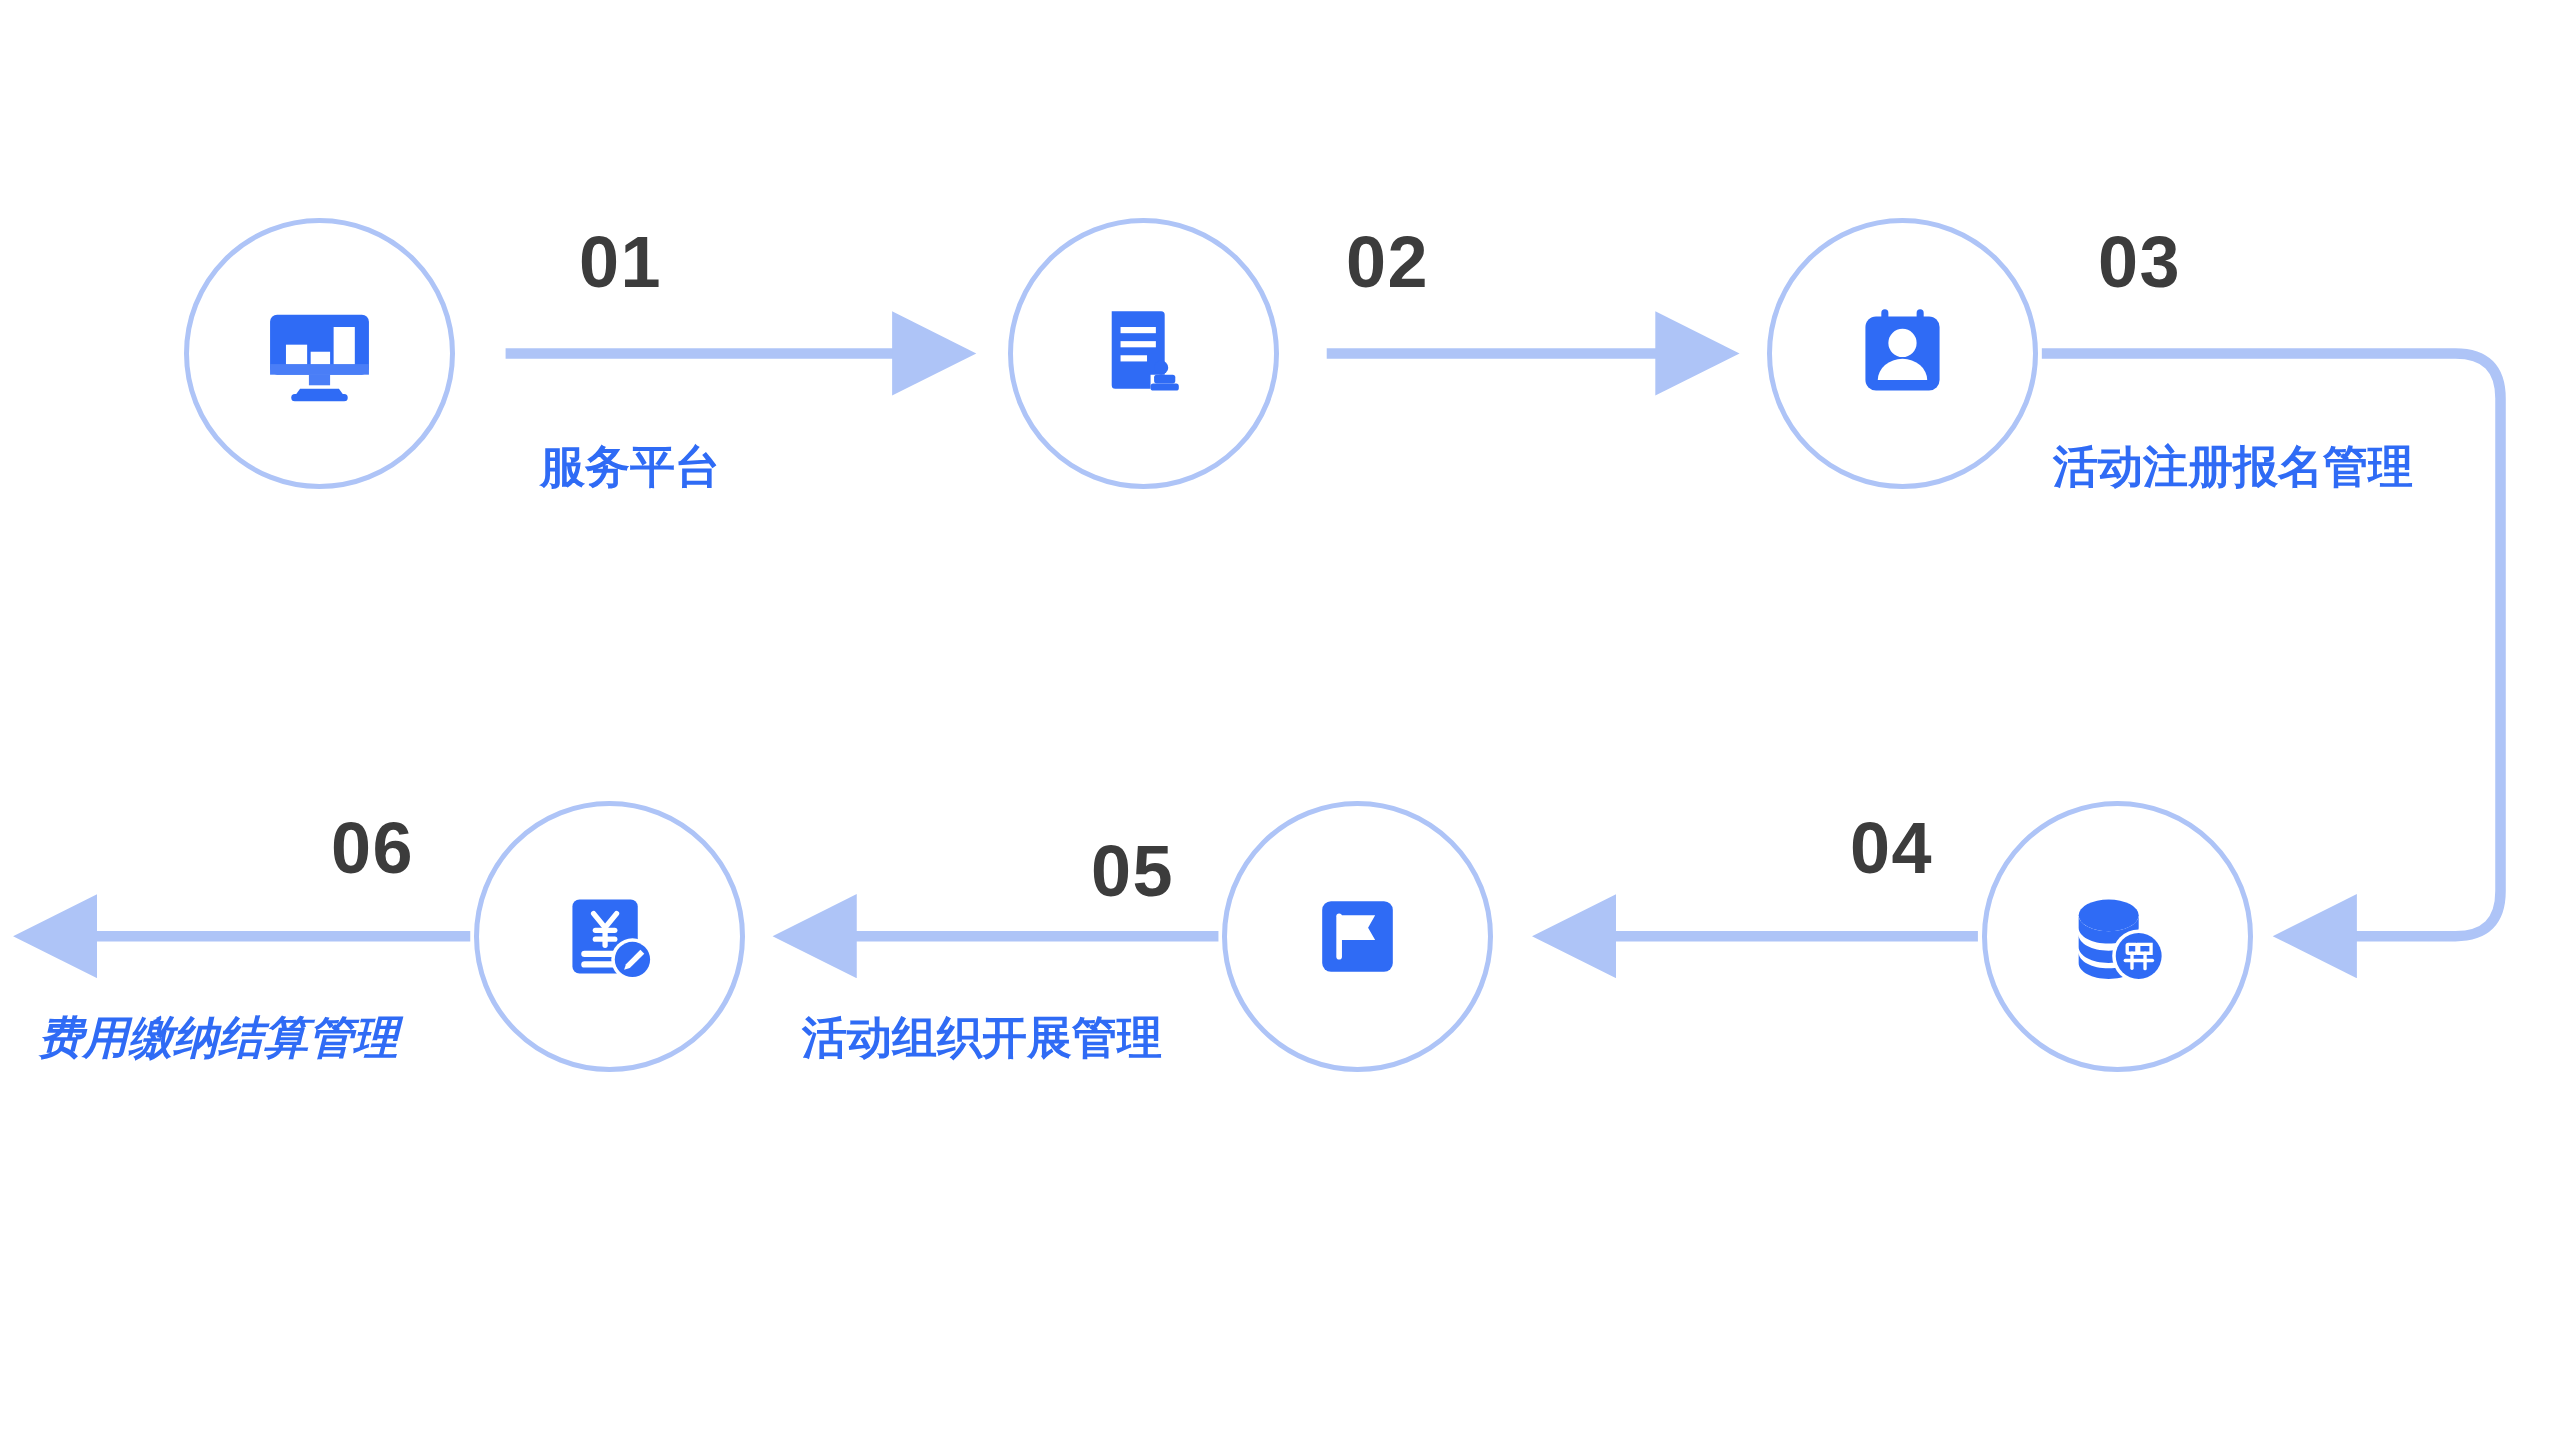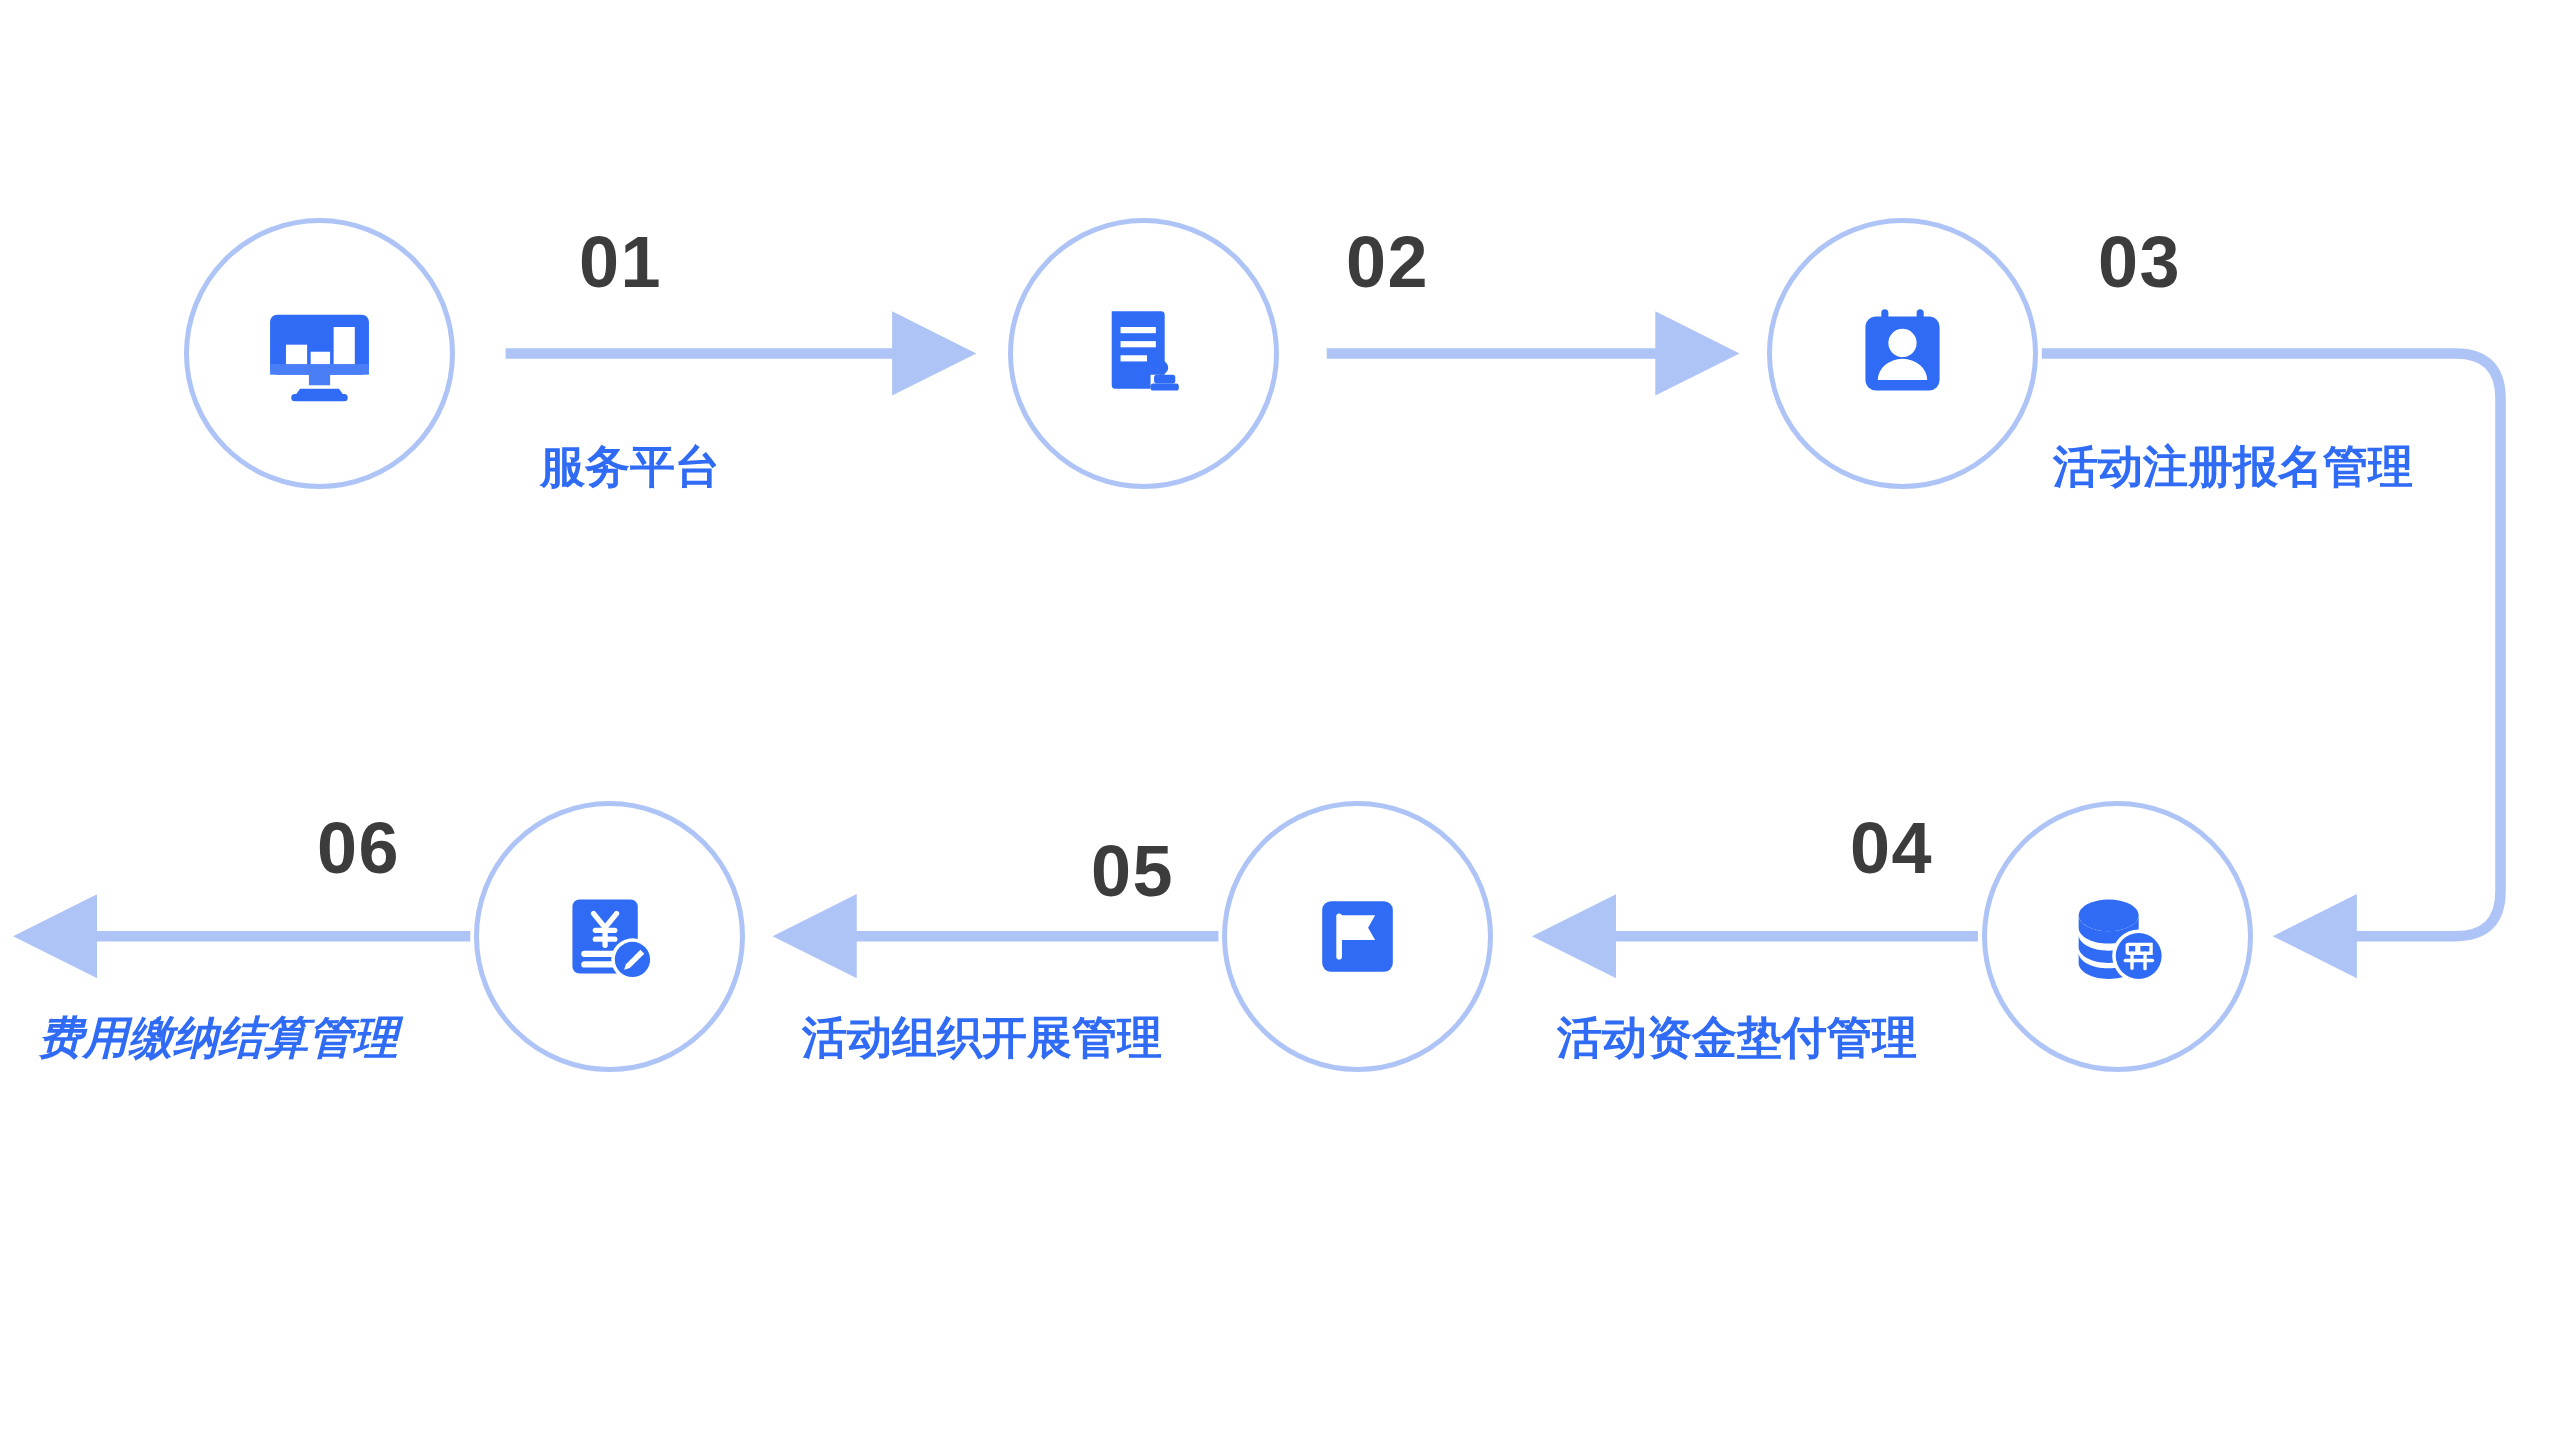--- a/index.html
+++ b/index.html
@@ -112,21 +112,20 @@
         <rect x="37.5" y="36.5" width="5.5" height="5" rx="0.6"></rect>
         <path d="M44 36.5 h7 v5 h-7 z"></path>
         <path d="M40.2 41.5 v8.5"></path>
         <path d="M47.6 41.5 v4.2"></path>
         <path d="M36.4 45.6 h15.4"></path>
         <path d="M47.6 45.8 v4.4"></path>
       </g>
     </svg>
   </div>
   <div class="step-num" style="left:1850px;top:812px;">04</div>
-  <div class="step-label" style="left:1557px;top:1015px;">活动资金垫付管理</div>
 
   <div class="node" style="left:1222px;top:801px;">
     <svg class="glyph" viewBox="0 0 64 64">
       <rect x="12" y="12" width="40" height="40" rx="5" fill="#2f6bf5"></rect>
       <path d="M22 20 h20 l-4 7 4 7 H22 z" fill="#ffffff"></path>
       <rect x="20" y="19" width="3.2" height="26" rx="1.6" fill="#ffffff"></rect>
     </svg>
   </div>
   <div class="step-num" style="left:1091px;top:812px;margin-top:23px;">05</div>
   <div class="step-label" style="left:802px;top:1015px;">活动组织开展管理</div>
@@ -140,17 +139,17 @@
         <path d="M24 33.5 h11"></path>
         <path d="M29.5 27 v10"></path>
       </g>
       <rect x="16" y="40" width="27" height="3.6" rx="1.8" fill="#ffffff"></rect>
       <rect x="16" y="46" width="27" height="3.6" rx="1.8" fill="#ffffff"></rect>
       <circle cx="45" cy="45" r="12" fill="#ffffff"></circle>
       <circle cx="45" cy="45" r="10" fill="#2f6bf5"></circle>
       <path d="M49.5 39.5 l2.2 2.2 -8.2 8.2 -3.2 1 1-3.2 z" fill="#ffffff"></path>
     </svg>
   </div>
-  <div class="step-num" style="left:317px;top:812px;">06</div>
+  <div class="step-num" style="left:331px;top:812px;">06</div>
   <div class="step-label" style="left:38px;top:1015px;font-style:italic;">费用缴纳结算管理</div>
 
 </div>
 
 
 </body></html>

